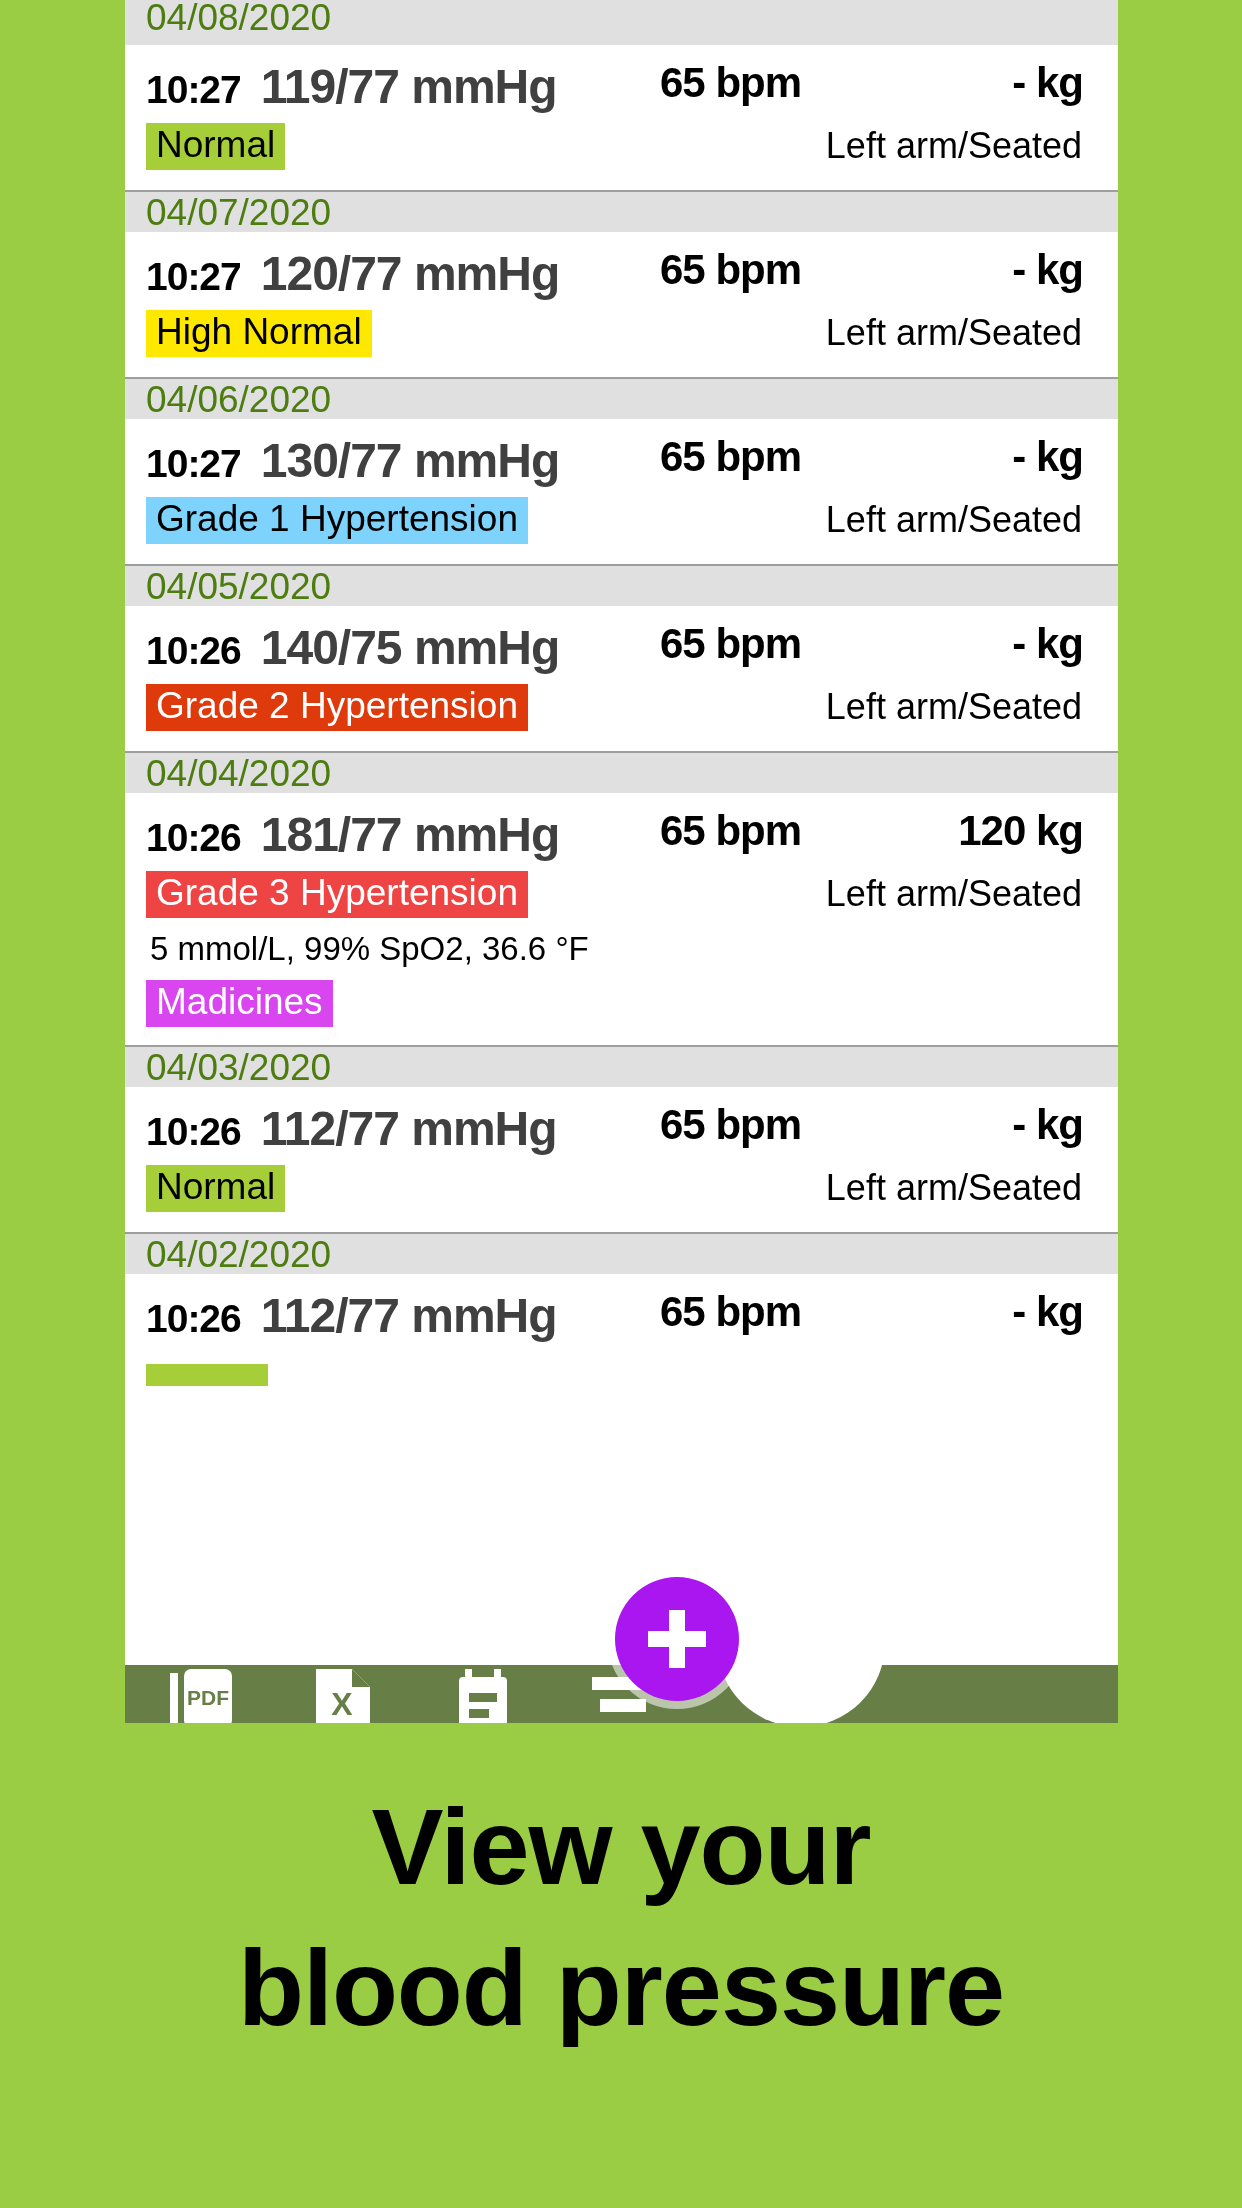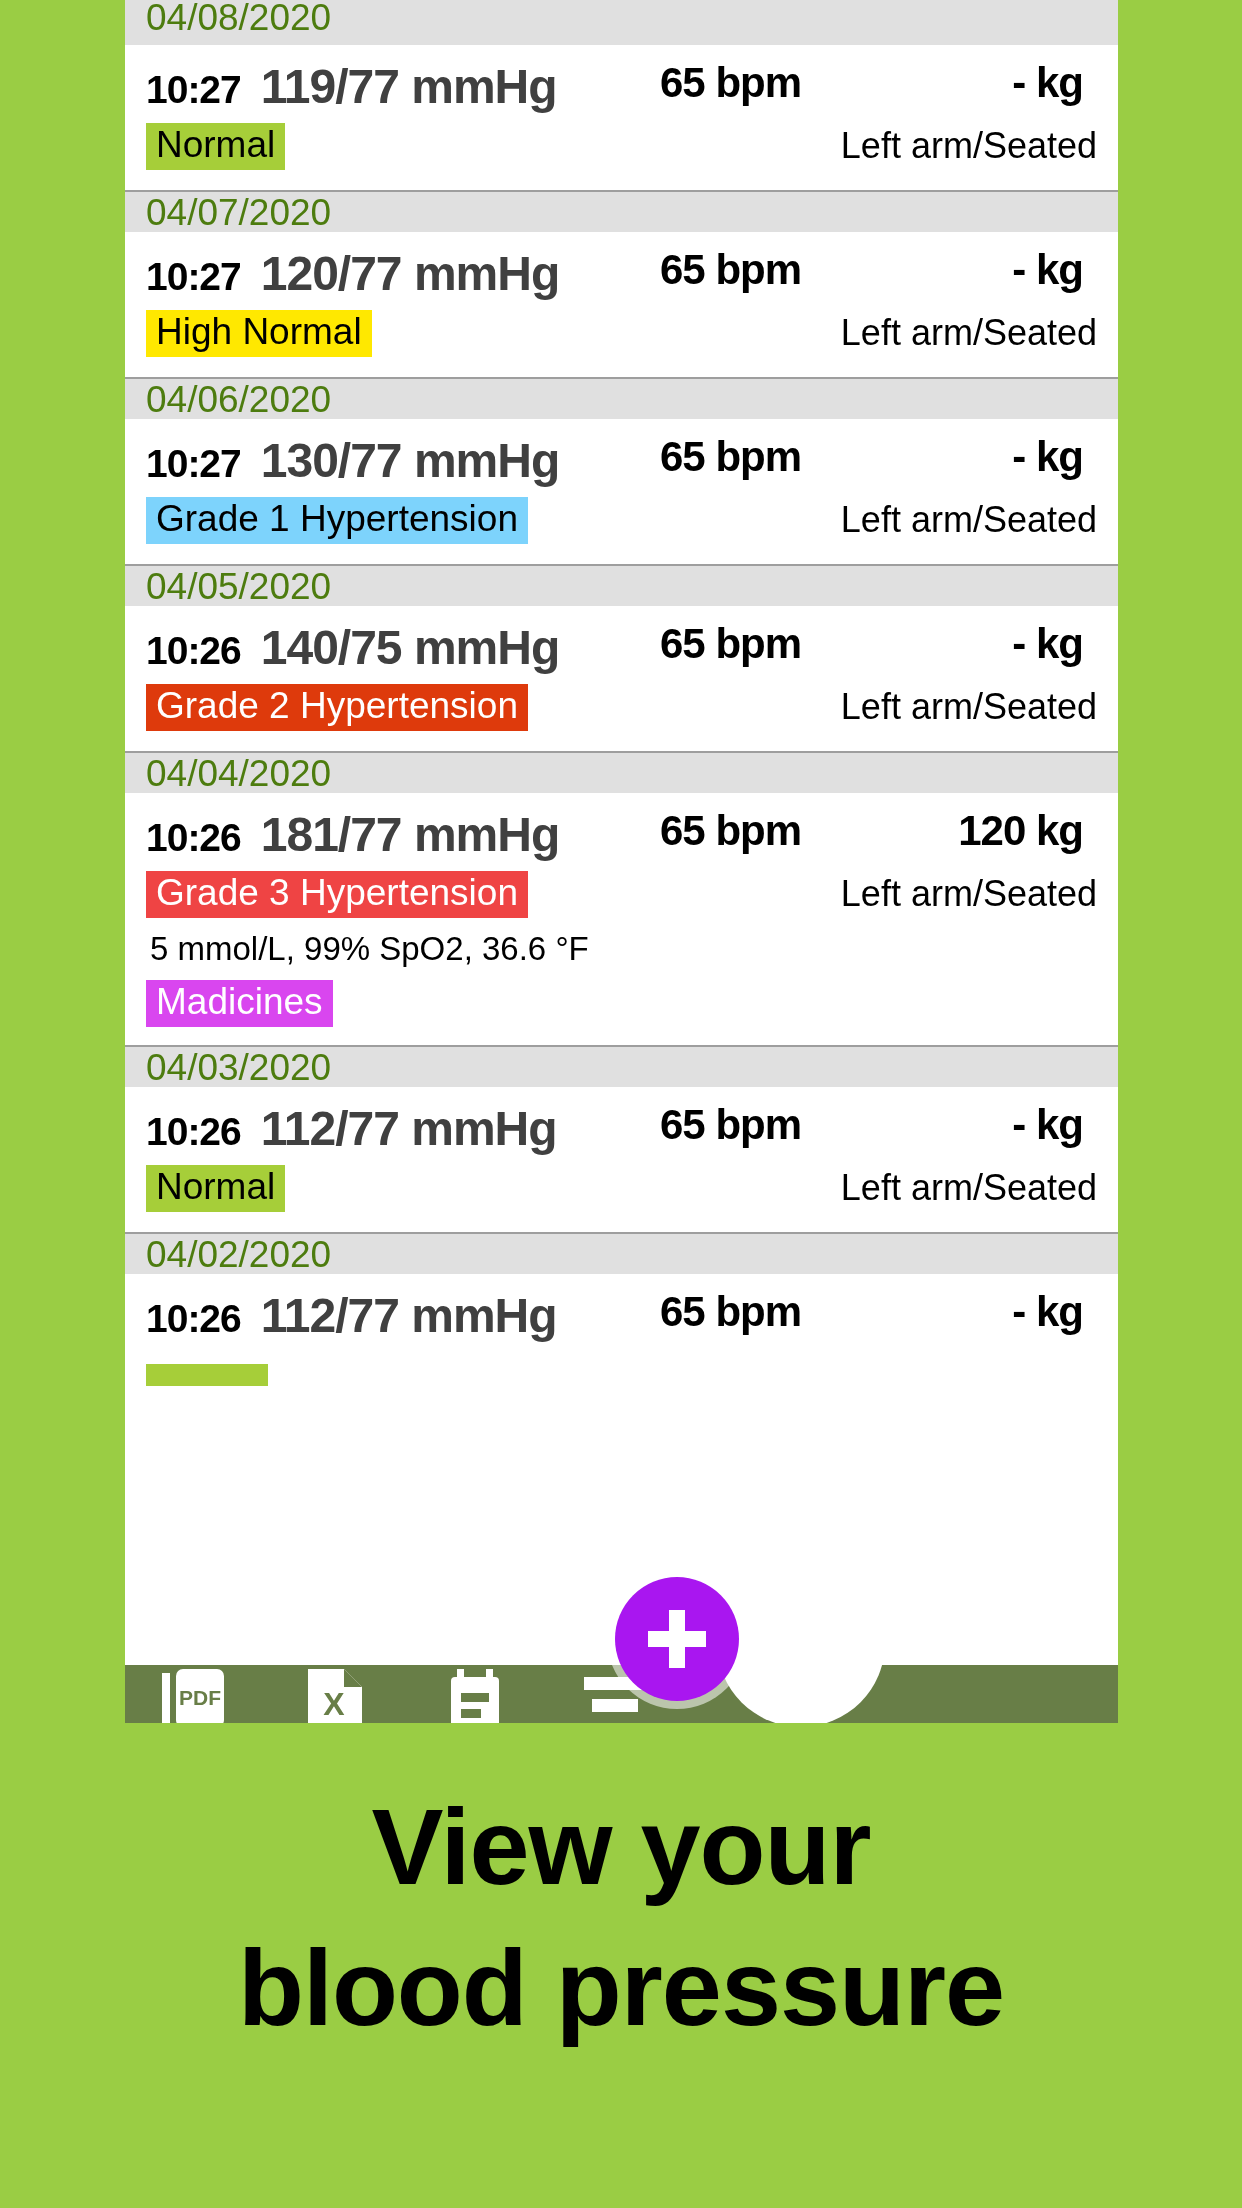--- a/index.html
+++ b/index.html
@@ -45,21 +45,21 @@
     font-size:37px;
     color:#4d7c0f;
     font-weight:400;
     letter-spacing:0px;
     line-height:1;
   }
 
   
   .reading {
     background:#ffffff;
-    padding:14px 21px 18px 21px;
+    padding:14px 36px 18px 21px;
     position:relative;
   }
   .reading-top {
     display:flex;
     align-items:baseline;
     white-space:nowrap;
   }
   .r-time {
     font-size:39px;
     font-weight:bold;
@@ -137,20 +137,21 @@
     background:#ffffff;
     left:592px;
     top:-106px;
   }
   .tb-icons {
     position:absolute;
     left:0; top:0;
     display:flex;
     align-items:flex-start;
     height:100%;
+    padding-left:8px;
   }
   .tb-btn {
     width:140px;
     height:58px;
     display:flex;
     align-items:flex-start;
     justify-content:center;
     padding-top:4px;
   }
   .tb-btn svg { display:block; }

